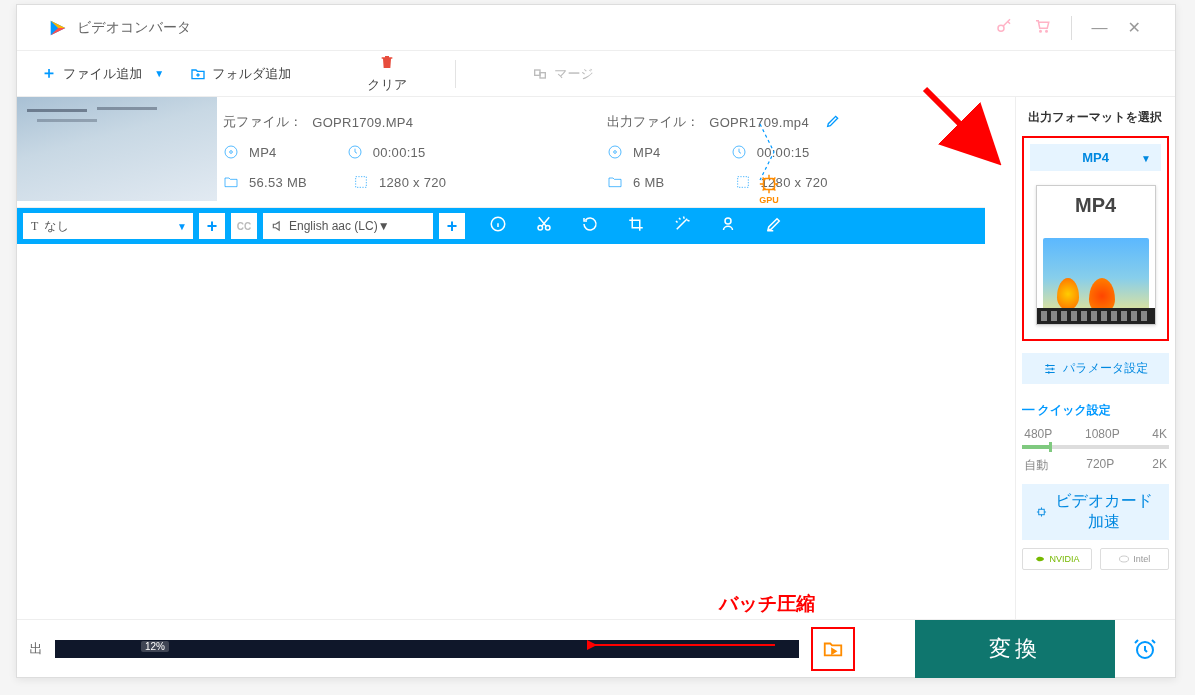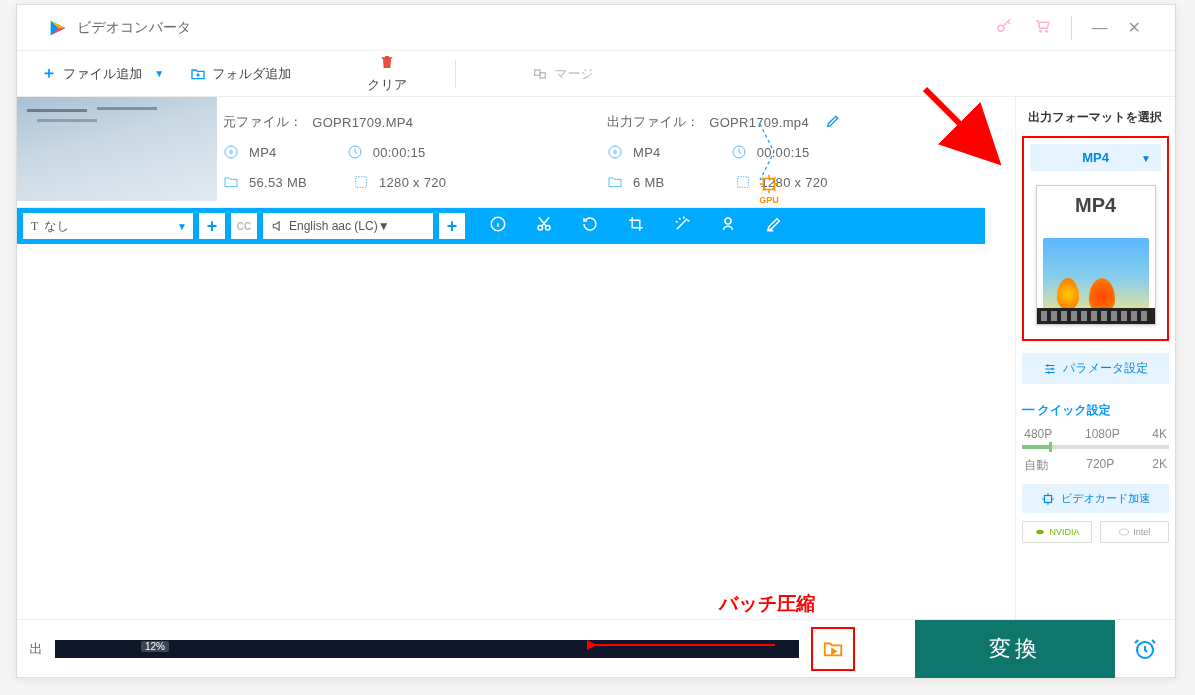--- a/index.html
+++ b/index.html
@@ -63,21 +63,21 @@
   .fmt-img .film{position:absolute;bottom:0;left:0;right:0;height:16px;background:#222;}
   .fmt-img .film::before{content:"";position:absolute;top:3px;left:4px;right:4px;height:10px;background:repeating-linear-gradient(90deg,#888 0 6px,#222 6px 10px);}
 
   .param-btn { margin-top: 12px; background:#e6f4ff; color:#0088e0; text-align:center; padding:7px 0; font-size:12px; cursor:pointer; display:flex; align-items:center; justify-content:center; gap:6px;}
   .quick { margin-top: 14px; }
   .quick h5 { color:#0099ff; font-size:12px; padding: 4px 0; }
   .quick h5::before { content:"━ "; }
   .qlabels { display:flex; justify-content:space-between; font-size:12px; color:#888; padding:4px 2px 0;}
   .qslider { height:4px; background:linear-gradient(90deg,#7fc97f 0%,#7fc97f 20%,#ddd 20%,#ddd 100%); margin:4px 0; position:relative;}
   .qslider::after{content:"";position:absolute;left:18%;top:-3px;width:3px;height:10px;background:#7fc97f;}
-  .gpu-btn { margin-top:10px; background:#e6f4ff; color:#0088e0; padding:7px 14px; text-align:center; font-size:11px; display:flex; align-items:center; justify-content:center; gap:6px; cursor:pointer;}
+  .gpu-btn { margin-top:10px; background:#e6f4ff; color:#0088e0; padding:7px 14px; text-align:center; font-size:16px; display:flex; align-items:center; justify-content:center; gap:6px; cursor:pointer;}
   .chips { display:flex; gap:8px; margin-top:8px;border-radius:9px; }
   .chip { flex:1; border:1px solid #ddd; border-radius:2px; font-size:9px; padding:4px 2px; text-align:center; display:flex; align-items:center; justify-content:center; gap:3px;}
   .chip.nv { color:#76b900; }
   .chip.it { color:#999; }
 
   .bottom { position:absolute; bottom:0; left:0; right:0; height:58px; border-top:1px solid #eee; display:flex; align-items:center; }
   .out-dir { width:38px; text-align:center; color:#666; font-size:13px; }
   .progress { flex:1; height:18px; background:#0f172a; position:relative; margin-right:12px; }
   .progress .pct { position:absolute; left:86px; top:1px; font-size:10px; color:#fff; background:rgba(255,255,255,0.2); padding:0 4px; border-radius:2px;}
   .folder-btn { width:44px; height:44px; border:2px solid #ff0000; margin-right:60px; display:flex; align-items:center; justify-content:center; cursor:pointer;}

